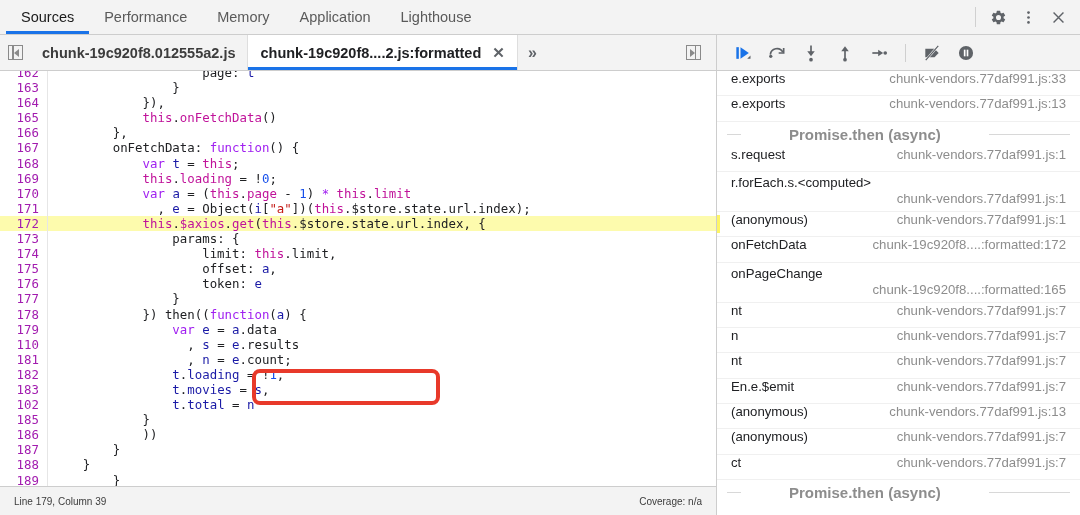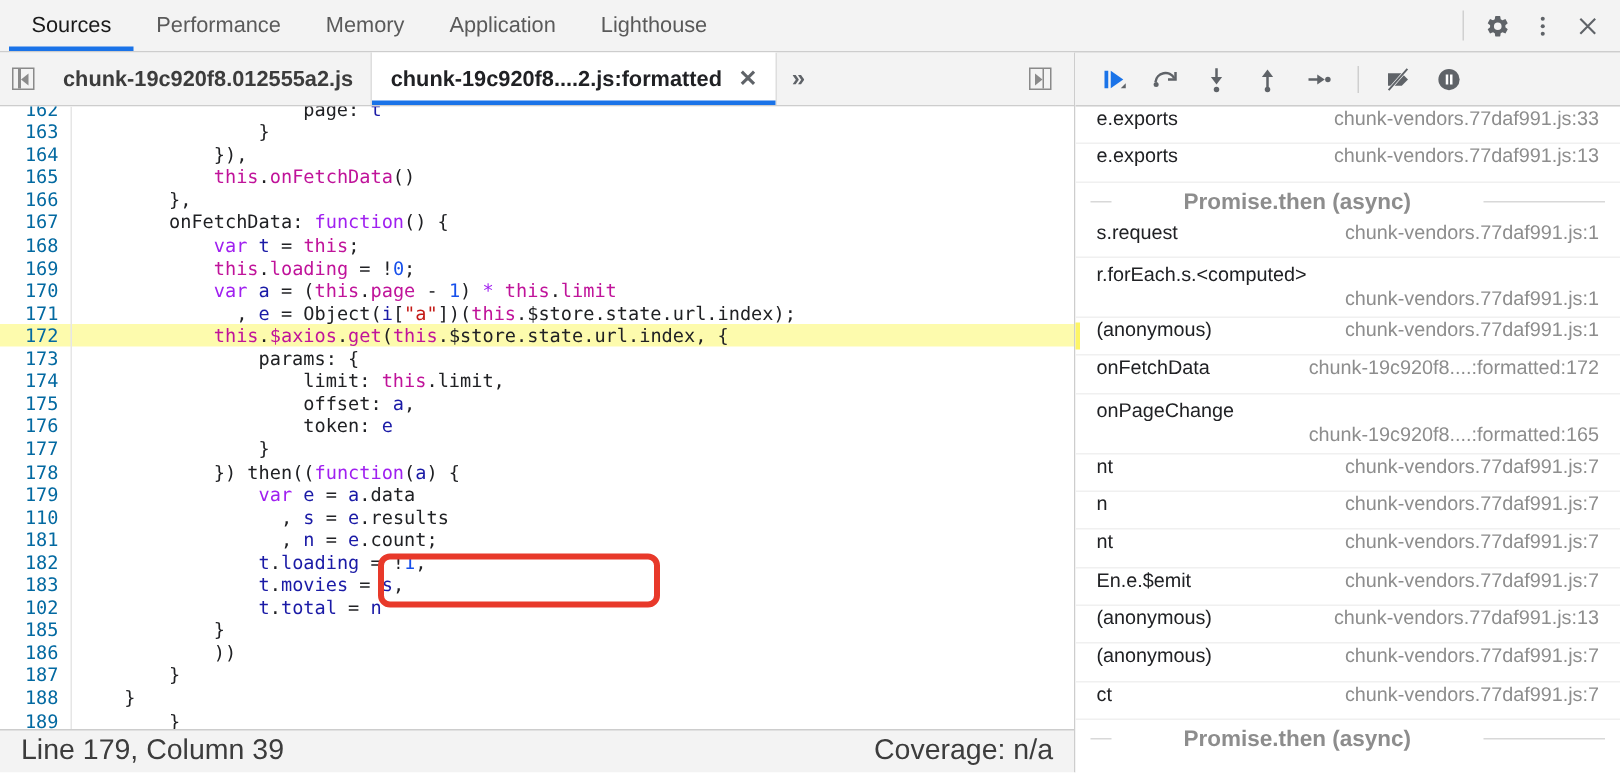--- a/index.html
+++ b/index.html
@@ -182,21 +182,21 @@
     font-family: "DejaVu Sans Mono", monospace;
     font-size: 12.4px;
     white-space: pre;
   }
   .code-line.hl { background: #fdfbad; }
   .ln {
     width: 46px; min-width: 46px;
     text-align: right;
     padding-right: 7px;
     box-sizing: border-box;
-    color: #0369a1;
+    color: #a21caf;
     font-family: "DejaVu Sans Mono", monospace;
     font-size: 12.4px;
     background: transparent;
     user-select: none;
   }
   .gutter-border {
     position: absolute;
     left: 47px; top: 0; bottom: 0;
     width: 1px; background: #e6e6e6;
     z-index: 2;
@@ -221,21 +221,21 @@
     z-index: 5;
   }
 
   
   .statusbar {
     height: 28px; min-height: 28px;
     background: #f3f3f3;
     border-top: 1px solid #cdcdcd;
     display: flex; align-items: center;
     padding: 0 14px;
-    font-size: 19px;
+    font-size: 10px;
     color: #3c3c3c;
   }
   .status-right { margin-left: auto; }
 
   
   .sidebar {
     flex: 1;
     display: flex; flex-direction: column;
     background: #ffffff;
     min-width: 0;

